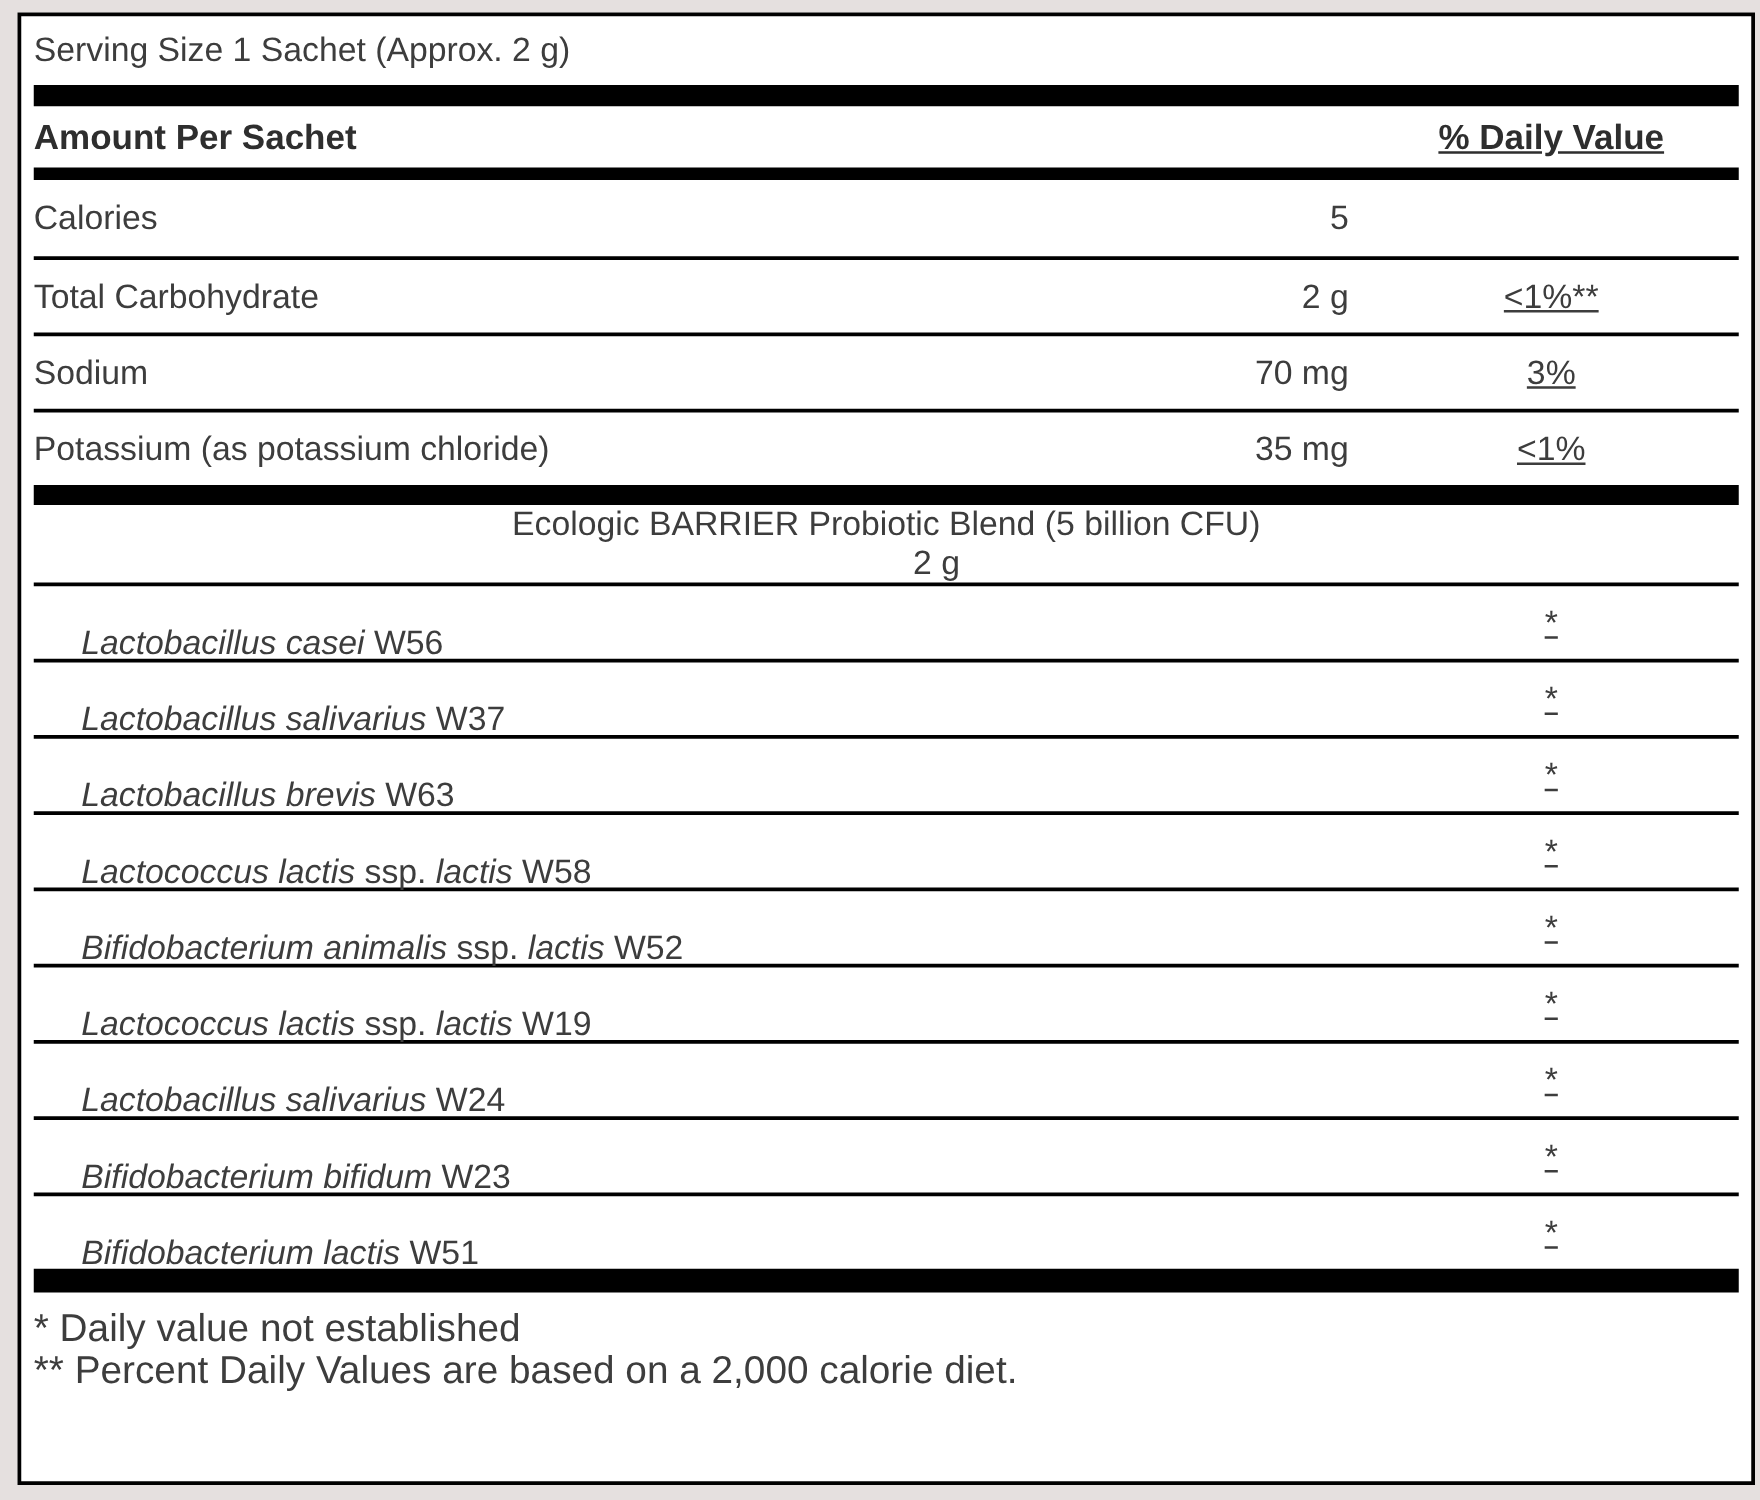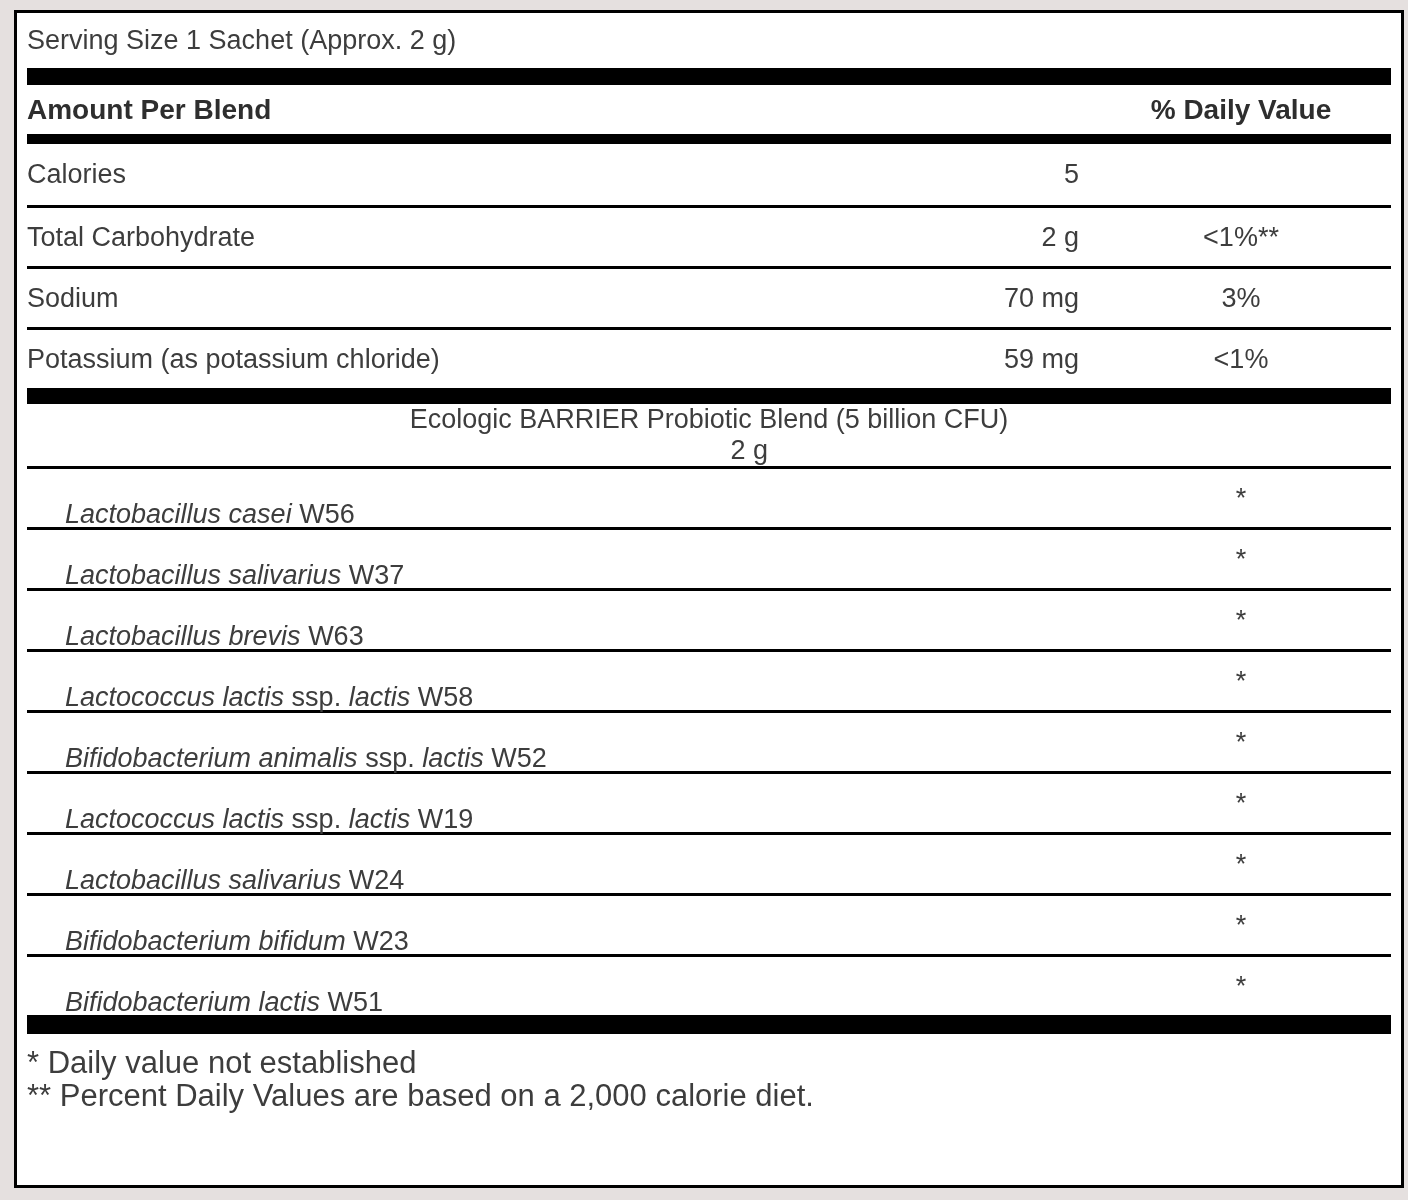--- a/index.html
+++ b/index.html
@@ -46,20 +46,21 @@
   .row.bordered { border-top: 3px solid var(--rule, #000); }
   .col-name { flex: 1 1 auto; min-width: 0; }
   .col-amount {
     flex: 0 0 130px; width: 130px;
     text-align: right;
     margin-right: 12px;
   }
   .col-dv {
     flex: 0 0 300px; width: 300px;
     text-align: center;
+    text-decoration: underline;
   }
   .blend-row { height: 62px; flex-direction: column; }
   .strain-row .col-name { padding-left: 38px; margin-top: 32px; }
   .strain-row .col-dv { align-self: flex-start; padding-top: 14px; }
   .italic { font-style: italic; }
   .footnotes {
     padding-top: 12px;
     font-size: 31px;
     line-height: 33px;
   }
@@ -69,21 +70,21 @@
 
 <div class="label-box">
 
   <div class="serving-row">
     <span>Serving Size 1 Sachet (Approx. 2 g)</span>
   </div>
 
   <div class="bar bar-thick"></div>
 
   <div class="header-row">
-    <span class="col-name">Amount Per Blend</span>
+    <span class="col-name">Amount Per Sachet</span>
     <span class="col-amount"></span>
     <span class="col-dv">% Daily Value</span>
   </div>
 
   <div class="bar bar-medium"></div>
 
   <div class="rows" id="nutrient-rows">
       <div class="row">
         <span class="col-name"><span>Calories</span></span>
         <span class="col-amount">5</span>
@@ -94,21 +95,21 @@
         <span class="col-amount">2 g</span>
         <span class="col-dv">&lt;1%**</span>
       </div>
       <div class="row">
         <span class="col-name"><span>Sodium</span></span>
         <span class="col-amount">70 mg</span>
         <span class="col-dv">3%</span>
       </div>
       <div class="row">
         <span class="col-name"><span>Potassium (as potassium chloride)</span></span>
-        <span class="col-amount">59 mg</span>
+        <span class="col-amount">35 mg</span>
         <span class="col-dv">&lt;1%</span>
       </div>
     </div>
 
   <div class="bar bar-blend"></div>
 
   <div class="row blend-row" id="blend-row">
       <span class="col-name"><span>Ecologic BARRIER Probiotic Blend (5 billion CFU)</span></span>
       <span class="col-amount">2 g</span>
       <span class="col-dv"></span>

